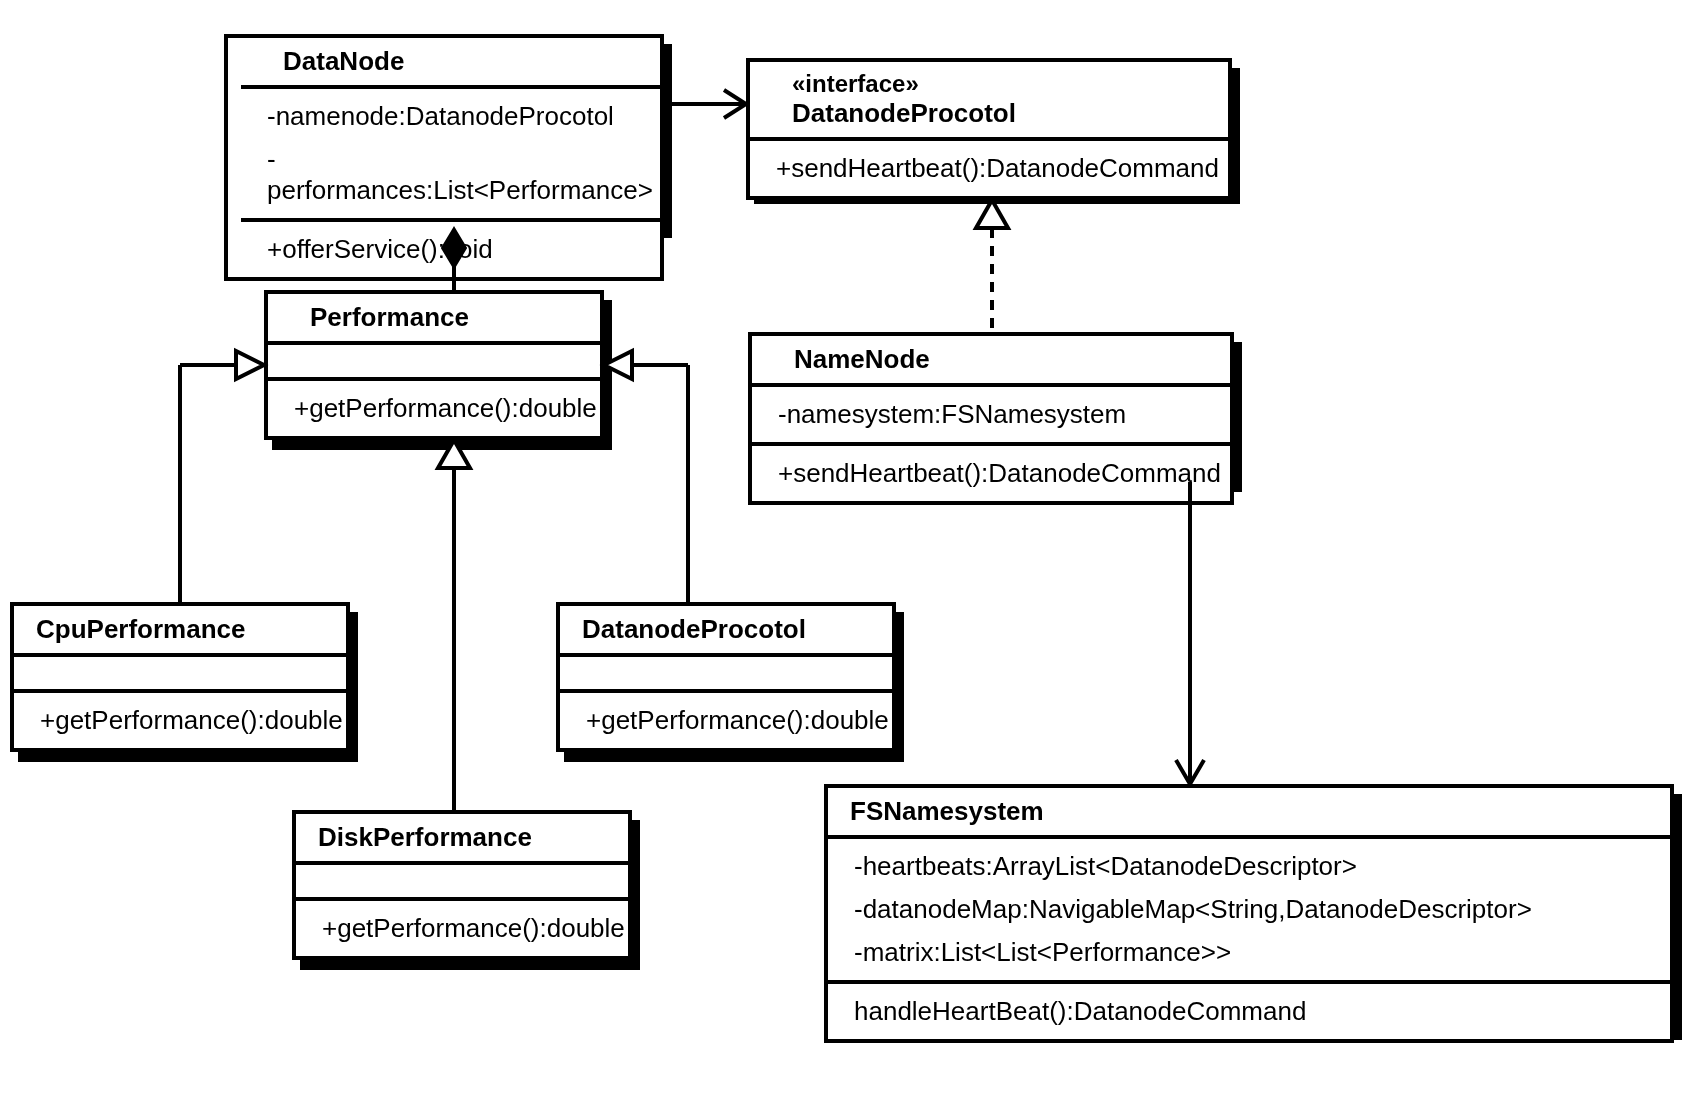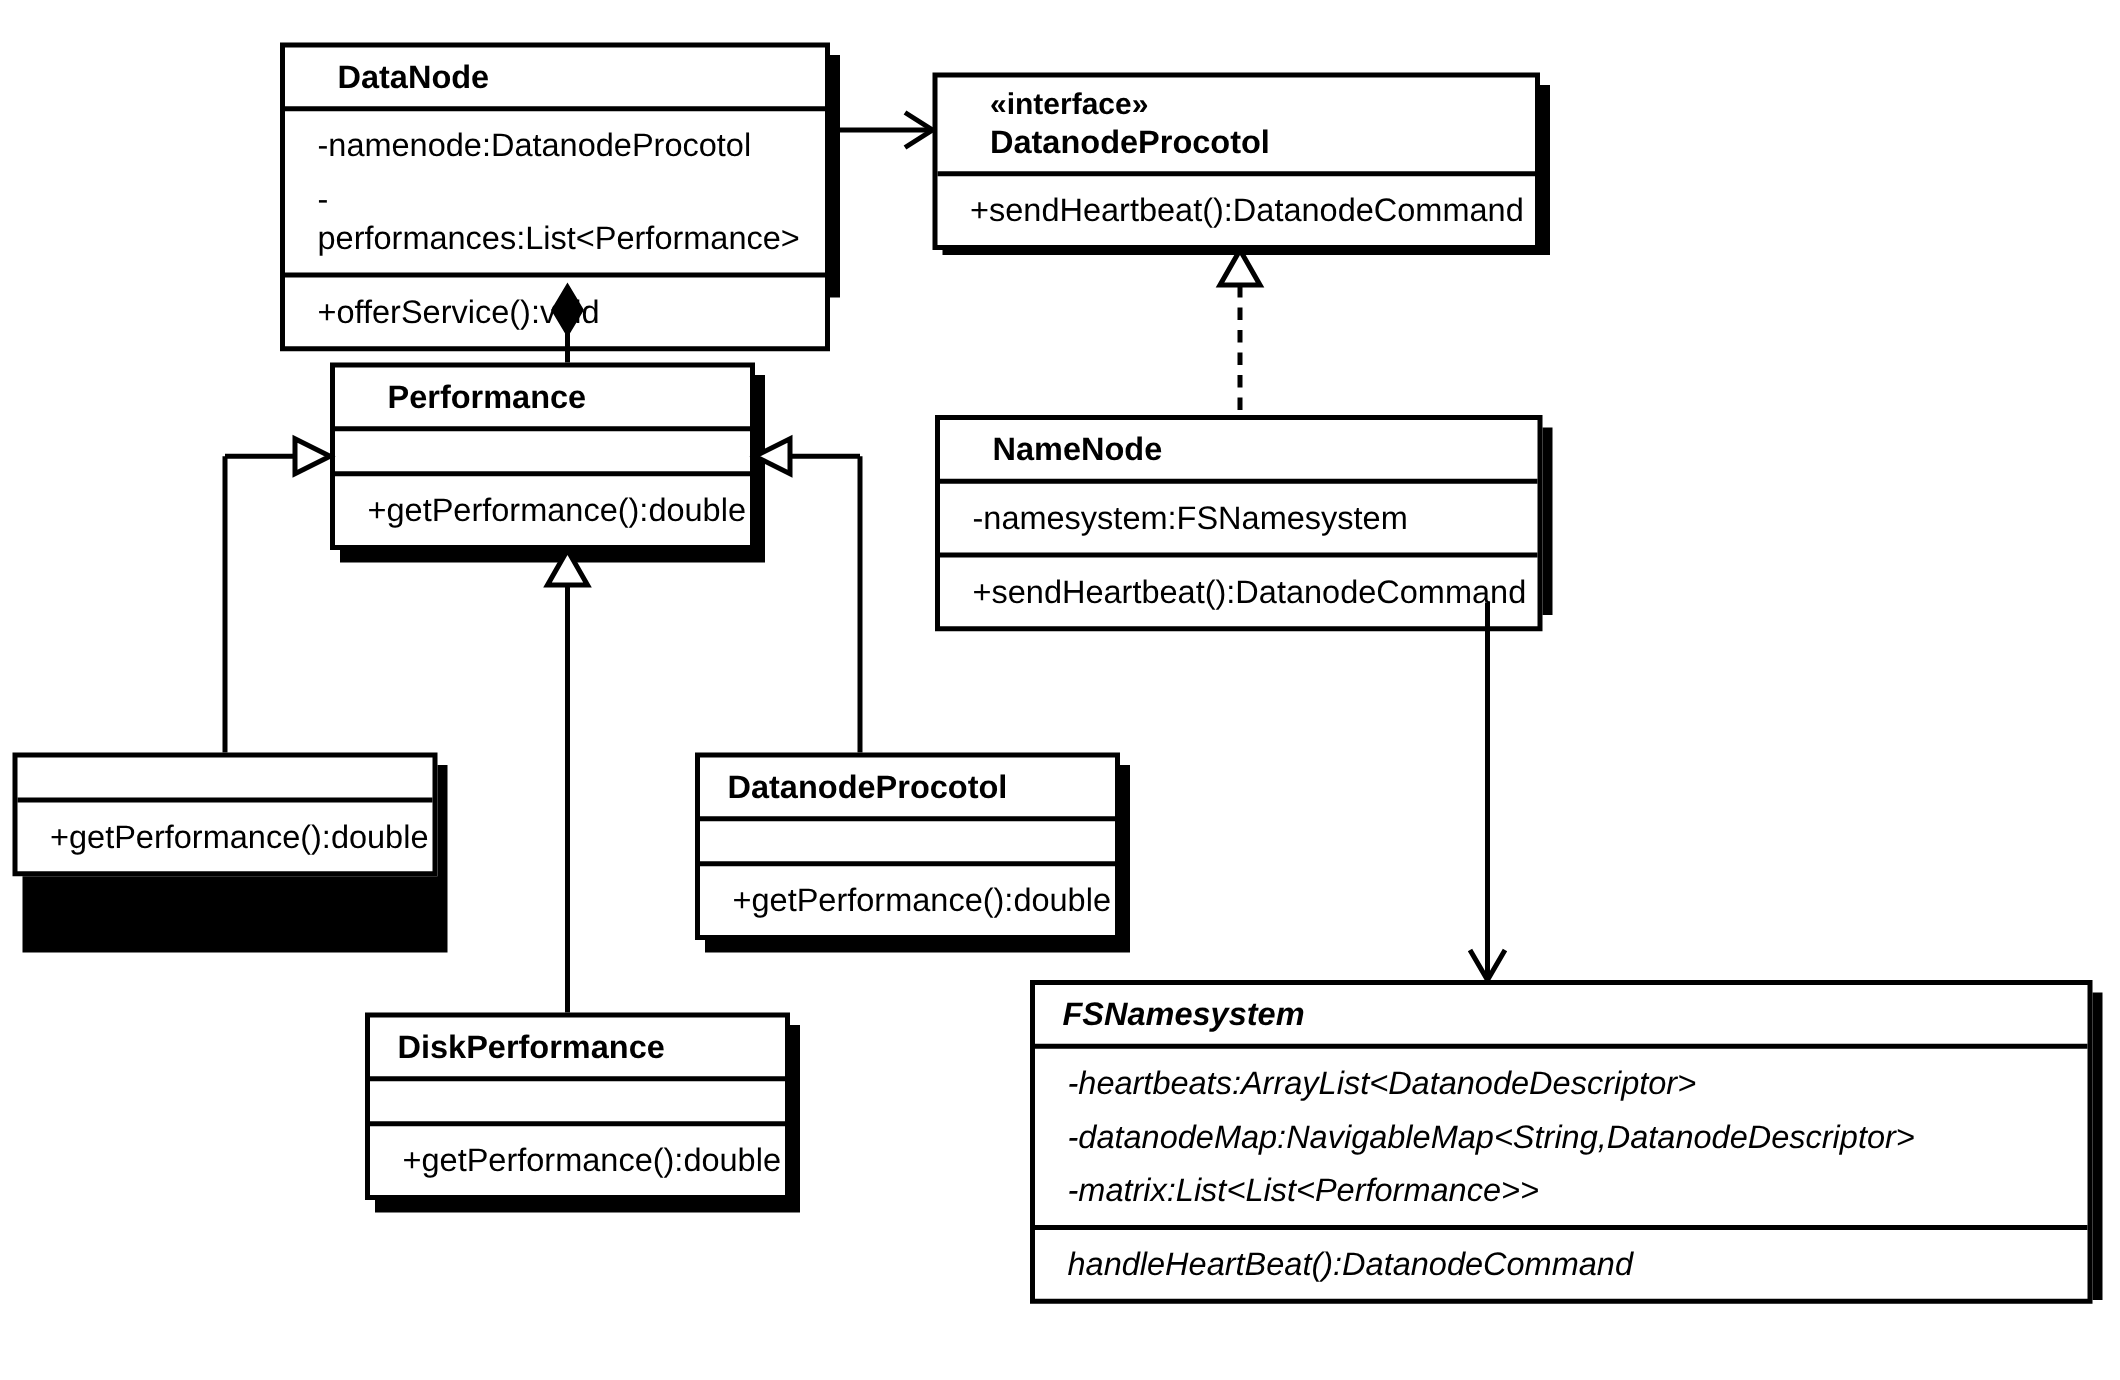--- a/index.html
+++ b/index.html
@@ -53,21 +53,21 @@
 
 <div class="uml-shadow" style="left:232px; top:44px; width:440px; height:194px;"></div>
 <div class="uml-shadow" style="left:754px; top:68px; width:486px; height:136px;"></div>
 <div class="uml-shadow" style="left:272px; top:300px; width:340px; height:150px;"></div>
 <div class="uml-shadow" style="left:756px; top:342px; width:486px; height:150px;"></div>
 <div class="uml-shadow" style="left:18px; top:612px; width:340px; height:150px;"></div>
 <div class="uml-shadow" style="left:564px; top:612px; width:340px; height:150px;"></div>
 <div class="uml-shadow" style="left:300px; top:820px; width:340px; height:150px;"></div>
 <div class="uml-shadow" style="left:832px; top:794px; width:850px; height:246px;"></div>
 
-<div class="uml-box" style="left:224px; top:34px; width:440px;">
+<div class="uml-box" style="left:224px; top:34px; width:440px;padding-left:13px;">
   <div class="uml-section uml-title"><span class="indent">DataNode</span></div>
   <div class="uml-section">
     <div class="uml-row">-namenode:DatanodeProcotol</div>
     <div class="uml-row">-performances:List&lt;Performance&gt;</div>
   </div>
   <div class="uml-section">
     <div class="uml-row">+offerService():void</div>
   </div>
 </div>
 
@@ -93,20 +93,21 @@
   <div class="uml-section uml-title"><span class="indent">NameNode</span></div>
   <div class="uml-section">
     <div class="uml-row">-namesystem:FSNamesystem</div>
   </div>
   <div class="uml-section">
     <div class="uml-row">+sendHeartbeat():DatanodeCommand</div>
   </div>
 </div>
 
 <div class="uml-box" style="left:10px; top:602px; width:340px;">
+  <div class="uml-section uml-title"><span style="margin-left:10px;">CpuPerformance</span></div>
   <div class="uml-section" style="height:36px;"></div>
   <div class="uml-section">
     <div class="uml-row">+getPerformance():double</div>
   </div>
 </div>
 
 <div class="uml-box" style="left:556px; top:602px; width:340px;">
   <div class="uml-section uml-title"><span style="margin-left:10px;">DatanodeProcotol</span></div>
   <div class="uml-section" style="height:36px;"></div>
   <div class="uml-section">
@@ -115,21 +116,21 @@
 </div>
 
 <div class="uml-box" style="left:292px; top:810px; width:340px;">
   <div class="uml-section uml-title"><span style="margin-left:10px;">DiskPerformance</span></div>
   <div class="uml-section" style="height:36px;"></div>
   <div class="uml-section">
     <div class="uml-row">+getPerformance():double</div>
   </div>
 </div>
 
-<div class="uml-box" style="left:824px; top:784px; width:850px;font-style:italic;">
+<div class="uml-box" style="left:824px; top:784px; width:850px;">
   <div class="uml-section uml-title"><span style="margin-left:10px;">FSNamesystem</span></div>
   <div class="uml-section">
     <div class="uml-row">-heartbeats:ArrayList&lt;DatanodeDescriptor&gt;</div>
     <div class="uml-row">-datanodeMap:NavigableMap&lt;String,DatanodeDescriptor&gt;</div>
     <div class="uml-row">-matrix:List&lt;List&lt;Performance&gt;&gt;</div>
   </div>
   <div class="uml-section">
     <div class="uml-row">handleHeartBeat():DatanodeCommand</div>
   </div>
 </div>

